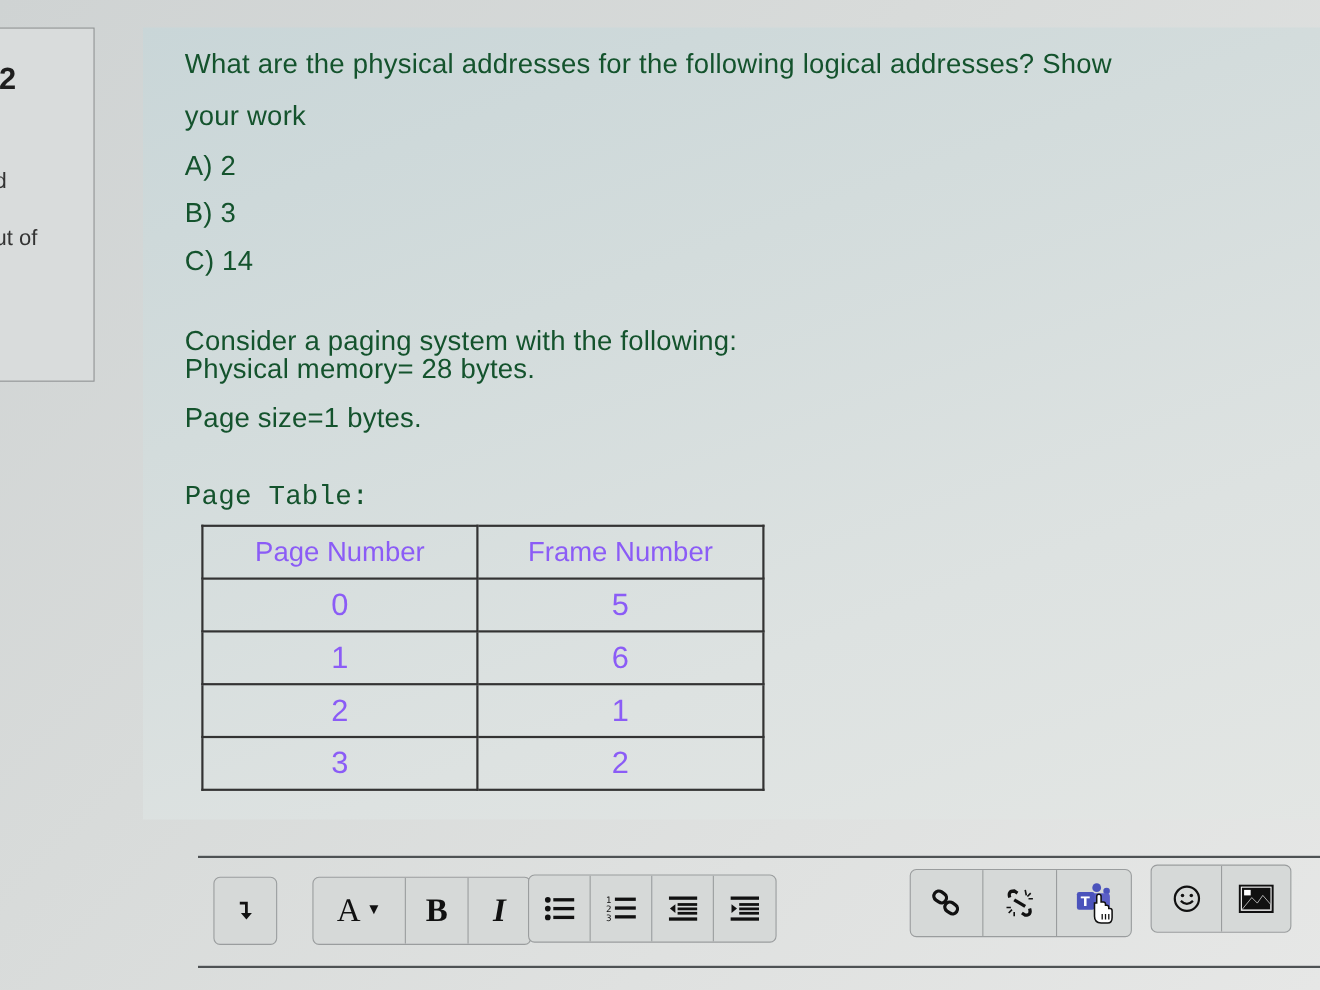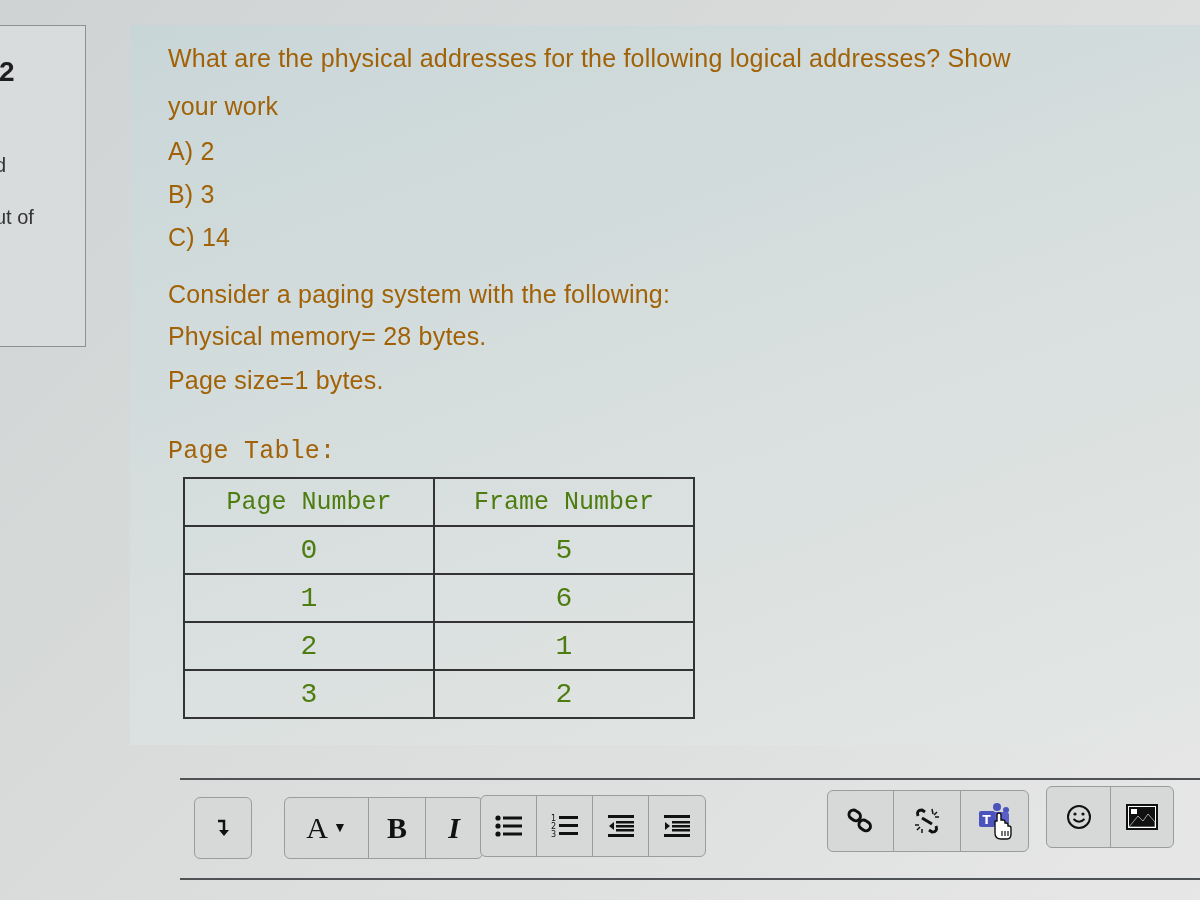--- a/index.html
+++ b/index.html
@@ -13,24 +13,24 @@
     position:absolute; left:-10px; top:25px; width:94px; height:320px;
     border:1.5px solid #8e9192; background:#d9dcdc;
   }
   .qnum { position:absolute; left:8px; top:30px; font-size:28px; font-weight:bold; color:#1e1e1e; }
   .status { position:absolute; left:4px; top:128px; font-size:20px; color:#333; }
   .grade { position:absolute; left:4px; top:180px; font-size:20px; color:#333; }
   .content {
     position:absolute; left:130px; top:25px; width:1090px; height:720px;
     background: linear-gradient(160deg, #c9d6d8 0%, #d3dcdc 35%, #dde2e1 70%, #e3e6e4 100%);
   }
-  .q { position:absolute; left:168px; font-size:25px; color:#a16207; letter-spacing:0.2px; }
+  .q { position:absolute; left:168px; font-size:25px; color:#14532d; letter-spacing:0.2px; }
   .page-table {
     position:absolute; left:183px; top:477px; border-collapse:collapse;
-    font-family:Liberation Mono, monospace; color:#4d7c0f;
+    font-family:Liberation Sans, sans-serif; color:#8b5cf6;
   }
   .page-table td, .page-table th {
     border:2px solid #333; text-align:center; font-weight:normal; padding:0;
   }
   .page-table th { font-size:25px; height:46px; }
   .page-table td { font-size:28px; height:46px; }
   .col1 { width:248px; } .col2 { width:258px; }
   .editor-line { position:absolute; left:180px; height:2px; background:#4e5254; width:1030px; }
   .btn-group {
     position:absolute; top:797px; height:60px; display:flex;
@@ -54,21 +54,21 @@
   <div class="grade">ut of</div>
 </div>
 
 <div class="content"></div>
 
 <div class="q" style="top:44px;">What are the physical addresses for the following logical addresses? Show</div>
 <div class="q" style="top:92px;">your work</div>
 <div class="q" style="top:137px;">A) 2</div>
 <div class="q" style="top:180px;">B) 3</div>
 <div class="q" style="top:223px;">C) 14</div>
-<div class="q" style="top:280px;">Consider a paging system with the following:</div>
+<div class="q" style="top:296px;">Consider a paging system with the following:</div>
 <div class="q" style="top:322px;">Physical memory= 28 bytes.</div>
 <div class="q" style="top:366px;">Page size=1 bytes.</div>
 <div class="q" style="top:437px;font-family:Liberation Mono, monospace;">Page Table:</div>
 
 <table class="page-table">
   <tbody>
       <tr>
     <th class="col1">Page Number</th>
     <th class="col2">Frame Number</th>
   </tr>

